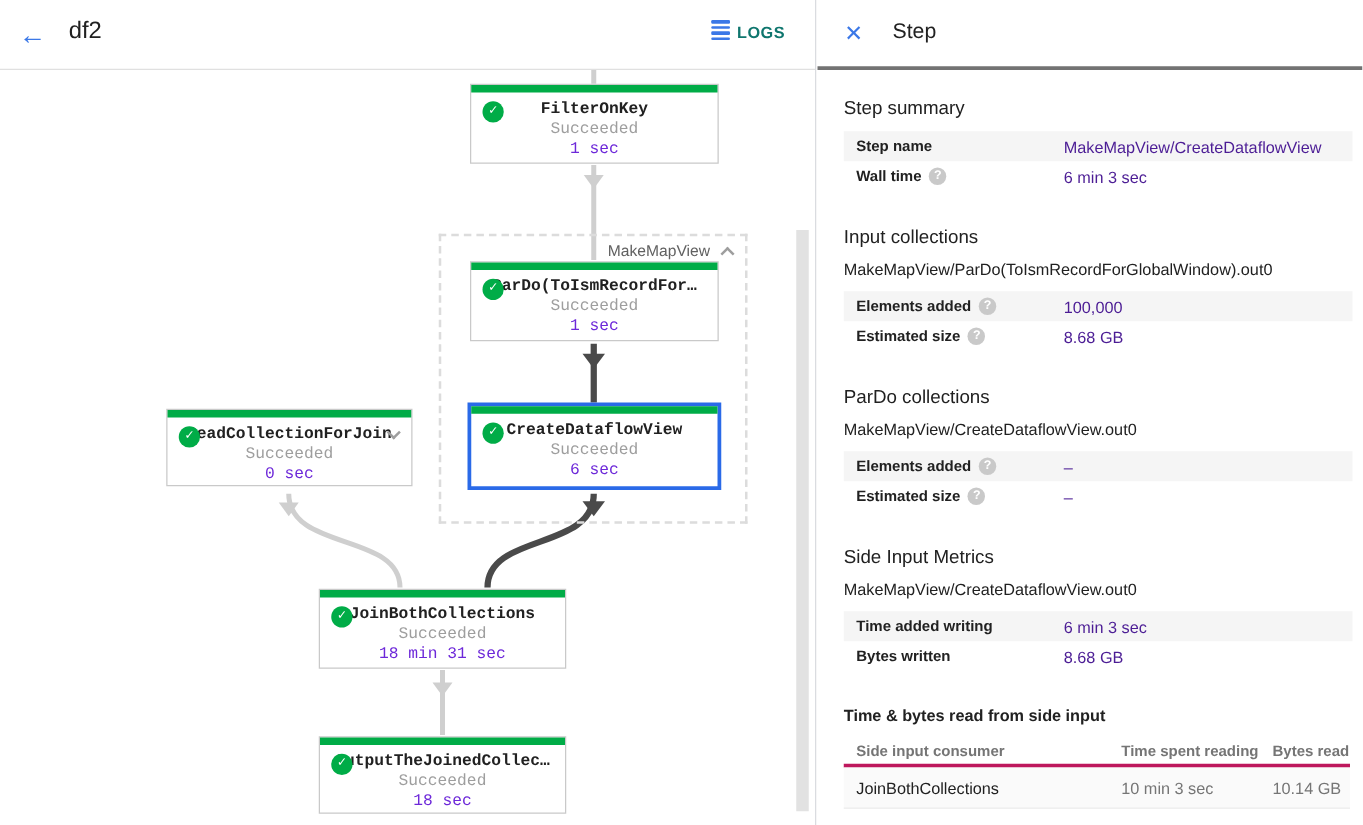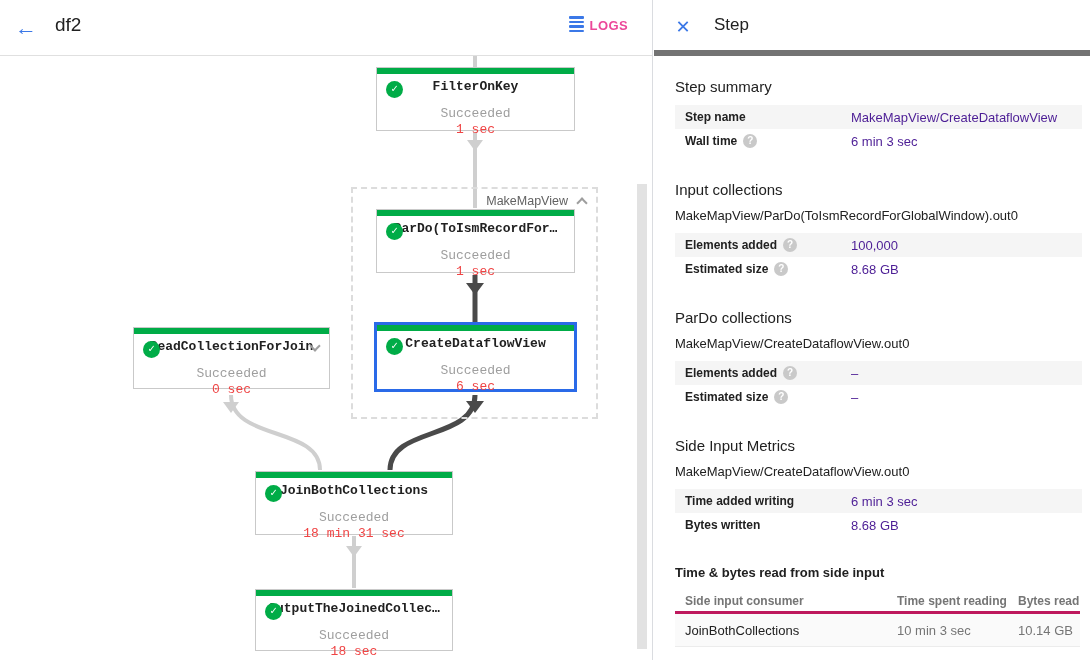--- a/index.html
+++ b/index.html
@@ -10,21 +10,21 @@
   
   .graph-pane { position:absolute; left:0; top:0; width:653px; height:660px; border-right:1px solid #dadce0; background:#fff; }
   .topbar { position:relative; height:56px; border-bottom:1px solid #e0e0e0; background:#fff; }
   .back-btn { position:absolute; left:10px; top:12px; width:32px; height:32px; cursor:pointer;
               color:#3b78e7; font-size:22px; line-height:32px; text-align:center; }
   .back-btn::before { content:"\2190"; }
   .job-title { position:absolute; left:55px; top:14px; font-size:19px; color:#212121; }
   .logs-btn { position:absolute; right:24px; top:16px; display:flex; align-items:center; gap:6px; cursor:pointer; }
   .logs-icon { display:inline-block; width:15px; }
   .logs-icon i { display:block; height:2.5px; background:#3b78e7; margin:0 0 2px 0; border-radius:1px; }
-  .logs-label { color:#ec4899; font-size:13px; font-weight:bold; letter-spacing:.4px; }
+  .logs-label { color:#0f766e; font-size:13px; font-weight:bold; letter-spacing:.4px; }
 
   .graph-canvas { position:relative; width:652px; height:604px; }
   svg.edges { position:absolute; left:0; top:0; }
   .edge-light { stroke:#cfcfcf; fill:none; }
   .edge-dark  { stroke:#4a4a4a; fill:none; }
   .arrow-light { fill:#cfcfcf; }
   .arrow-dark  { fill:#4a4a4a; }
 
   .group-box { position:absolute; left:351px; top:131px; width:247px; height:232px;
                border:2px dashed #dcdcdc; background:transparent; }
@@ -33,28 +33,28 @@
   .chev-up { position:absolute; right:10px; top:10px; transform:rotate(-135deg); }
   .chev-down-node { position:absolute; right:10px; top:14px; transform:rotate(45deg); }
 
   .node { position:absolute; background:#fff; border:1px solid #c9c9c9; cursor:pointer;font-family:Liberation Mono, monospace; }
   .node-bar { height:6px; background:#00ac47; }
   .node.selected { border:3px solid #2a6ae8; }
   .check { position:absolute; left:9px; top:13px; width:17px; height:17px; border-radius:50%;
            background:#00ac47; color:#fff; font-size:11px; font-weight:bold; text-align:center; line-height:17px; }
   .check::before { content:"\2713"; }
   .node-title  { margin-top:5px; text-align:center; font-size:13px; font-weight:bold; color:#212121; white-space:nowrap; }
-  .node-status { text-align:center; font-size:13px; color:#9e9e9e; margin-top:12px; }
-  .node-time   { text-align:center; font-size:13px; color:#ef4444; margin-top:1px; }
+  .node-status { text-align:center; font-size:13px; color:#9e9e9e; margin-top:1px; }
+  .node-time   { text-align:center; font-size:13px; color:#6d28d9; margin-top:1px; }
 
   .graph-scrollbar { position:absolute; right:5px; top:128px; width:10px; height:465px; background:#e2e2e2; }
 
   
   .detail-panel { position:absolute; left:654px; top:0; width:436px; height:660px; background:#fff; }
-  .panel-header { position:relative; height:56px; border-bottom:6px solid #737373; }
+  .panel-header { position:relative; height:56px; border-bottom:3px solid #737373; }
   .close-btn { position:absolute; left:16px; top:14px; width:26px; height:26px; color:#3b78e7;
                font-size:18px; line-height:26px; text-align:center; cursor:pointer; }
   .close-btn::before { content:"\2715"; }
   .panel-title { position:absolute; left:60px; top:15px; font-size:17px; color:#212121; }
 
   .panel-body { padding:22px 8px 0 21px; }
   .sec-heading { font-size:15px; color:#212121; margin-bottom:10px; }
   .collection-name { font-size:13px; color:#212121; margin:2px 0 10px 0; }
   .kv-table { margin-bottom:28px; }
   .kv-row { position:relative; height:24px; padding-left:10px; display:flex; align-items:center; }

